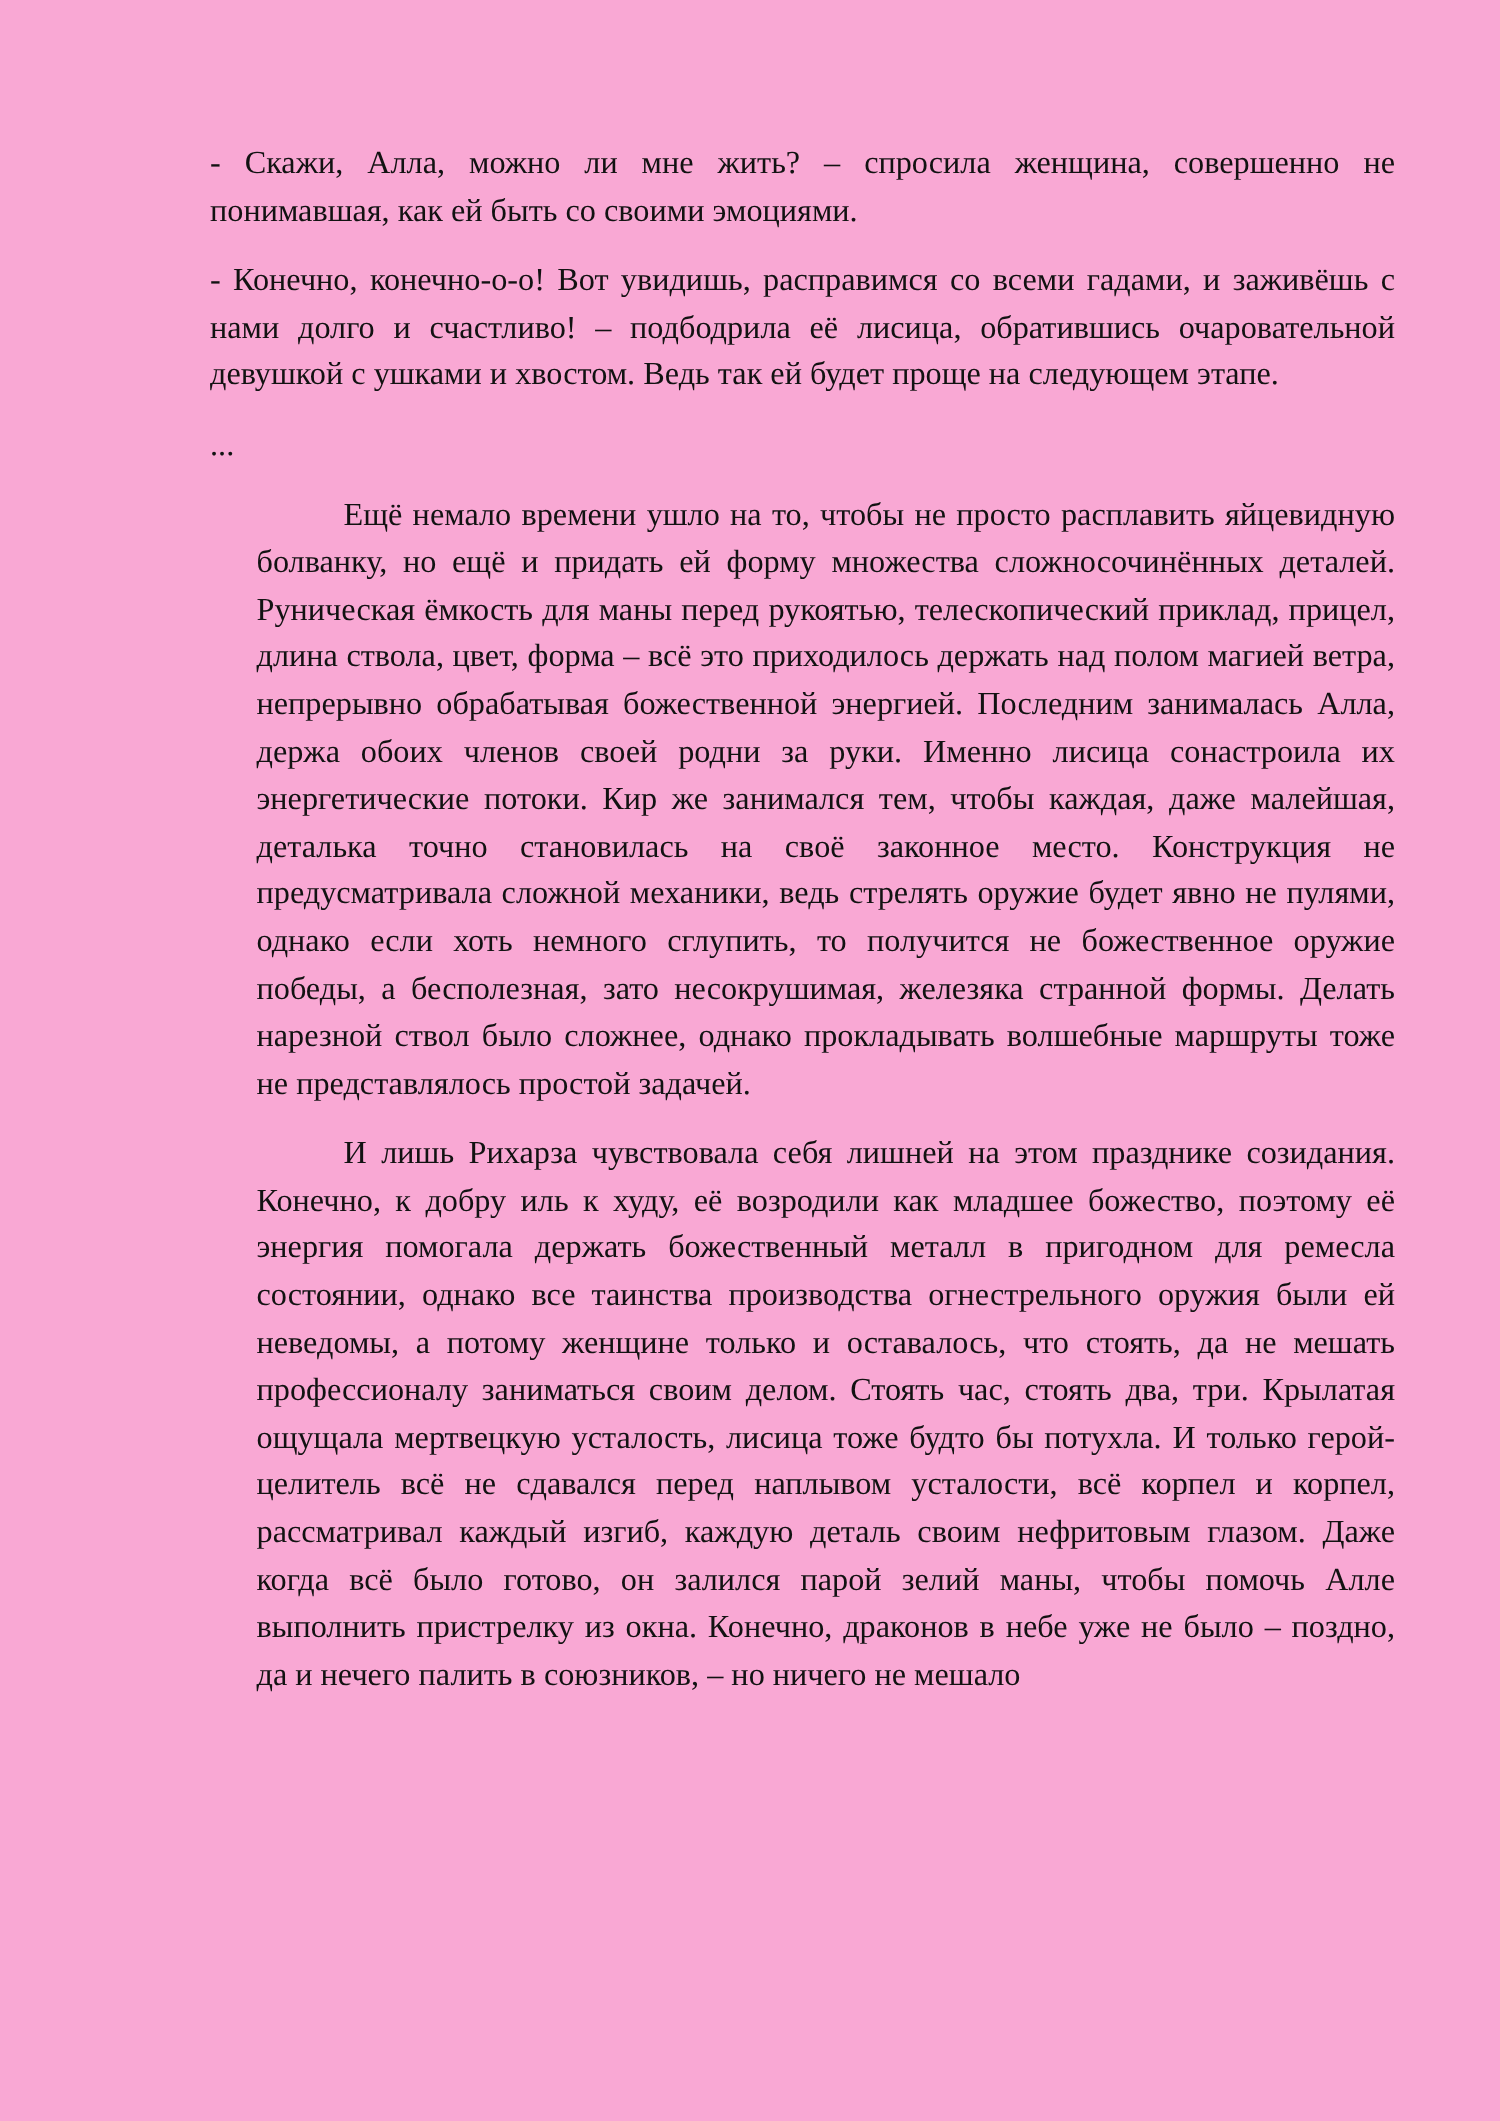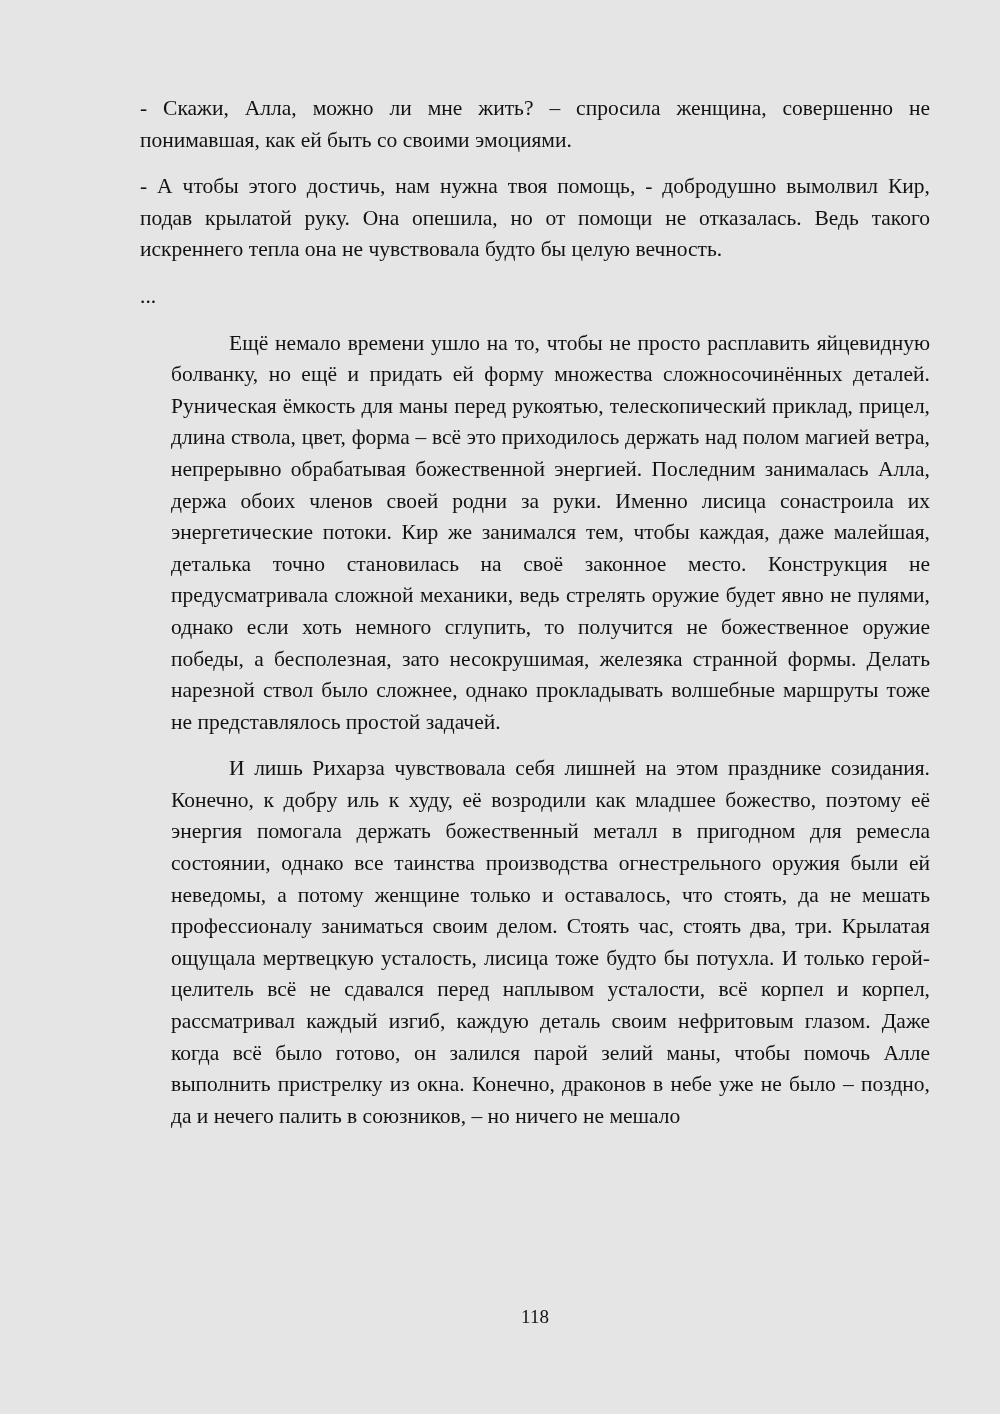--- a/index.html
+++ b/index.html
@@ -4,21 +4,21 @@
 <style>
   html, body {
     margin: 0;
     padding: 0;
     background: #ffffff;
   }
   .page {
     position: relative;
     width: 1000px;
     height: 1414px;
-    background: #e5e5e5;
+    background: #f9a8d4;
     overflow: hidden;
     font-family: "Liberation Serif", "DejaVu Serif", serif;
     color: #121212;
   }
   .text-block {
     position: absolute;
     top: 93px;
     left: 140px;
     width: 790px;
     font-size: 21.5px;
@@ -46,20 +46,19 @@
     line-height: 24px;
     color: #121212;
   }
 </style>
 </head>
 <body>
 
 <div class="page">
   <div class="text-block">
     <p>- Скажи, Алла, можно ли мне жить? – спросила женщина, совершенно не понимавшая, как ей быть со своими эмоциями.</p>
-    <p>- А чтобы этого достичь, нам нужна твоя помощь, - добродушно вымолвил Кир, подав крылатой руку. Она опешила, но от помощи не отказалась. Ведь такого искреннего тепла она не чувствовала будто бы целую вечность.</p>
+    <p>- Конечно, конечно-о-о! Вот увидишь, расправимся со всеми гадами, и заживёшь с нами долго и счастливо! – подбодрила её лисица, обратившись очаровательной девушкой с ушками и хвостом. Ведь так ей будет проще на следующем этапе.</p>
     <p class="ellipsis-line">...</p>
     <p class="indent">Ещё немало времени ушло на то, чтобы не просто расплавить яйцевидную болванку, но ещё и придать ей форму множества сложносочинённых деталей. Руническая ёмкость для маны перед рукоятью, телескопический приклад, прицел, длина ствола, цвет, форма – всё это приходилось держать над полом магией ветра, непрерывно обрабатывая божественной энергией. Последним занималась Алла, держа обоих членов своей родни за руки. Именно лисица сонастроила их энергетические потоки. Кир же занимался тем, чтобы каждая, даже малейшая, деталька точно становилась на своё законное место. Конструкция не предусматривала сложной механики, ведь стрелять оружие будет явно не пулями, однако если хоть немного сглупить, то получится не божественное оружие победы, а бесполезная, зато несокрушимая, железяка странной формы. Делать нарезной ствол было сложнее, однако прокладывать волшебные маршруты тоже не представлялось простой задачей.</p>
     <p class="indent">И лишь Рихарза чувствовала себя лишней на этом празднике созидания. Конечно, к добру иль к худу, её возродили как младшее божество, поэтому её энергия помогала держать божественный металл в пригодном для ремесла состоянии, однако все таинства производства огнестрельного оружия были ей неведомы, а потому женщине только и оставалось, что стоять, да не мешать профессионалу заниматься своим делом. Стоять час, стоять два, три. Крылатая ощущала мертвецкую усталость, лисица тоже будто бы потухла. И только герой-целитель всё не сдавался перед наплывом усталости, всё корпел и корпел, рассматривал каждый изгиб, каждую деталь своим нефритовым глазом. Даже когда всё было готово, он залился парой зелий маны, чтобы помочь Алле выполнить пристрелку из окна. Конечно, драконов в небе уже не было – поздно, да и нечего палить в союзников, – но ничего не мешало</p>
   </div>
 
-  <div class="page-number">118</div>
 </div>
 
 </body></html>

